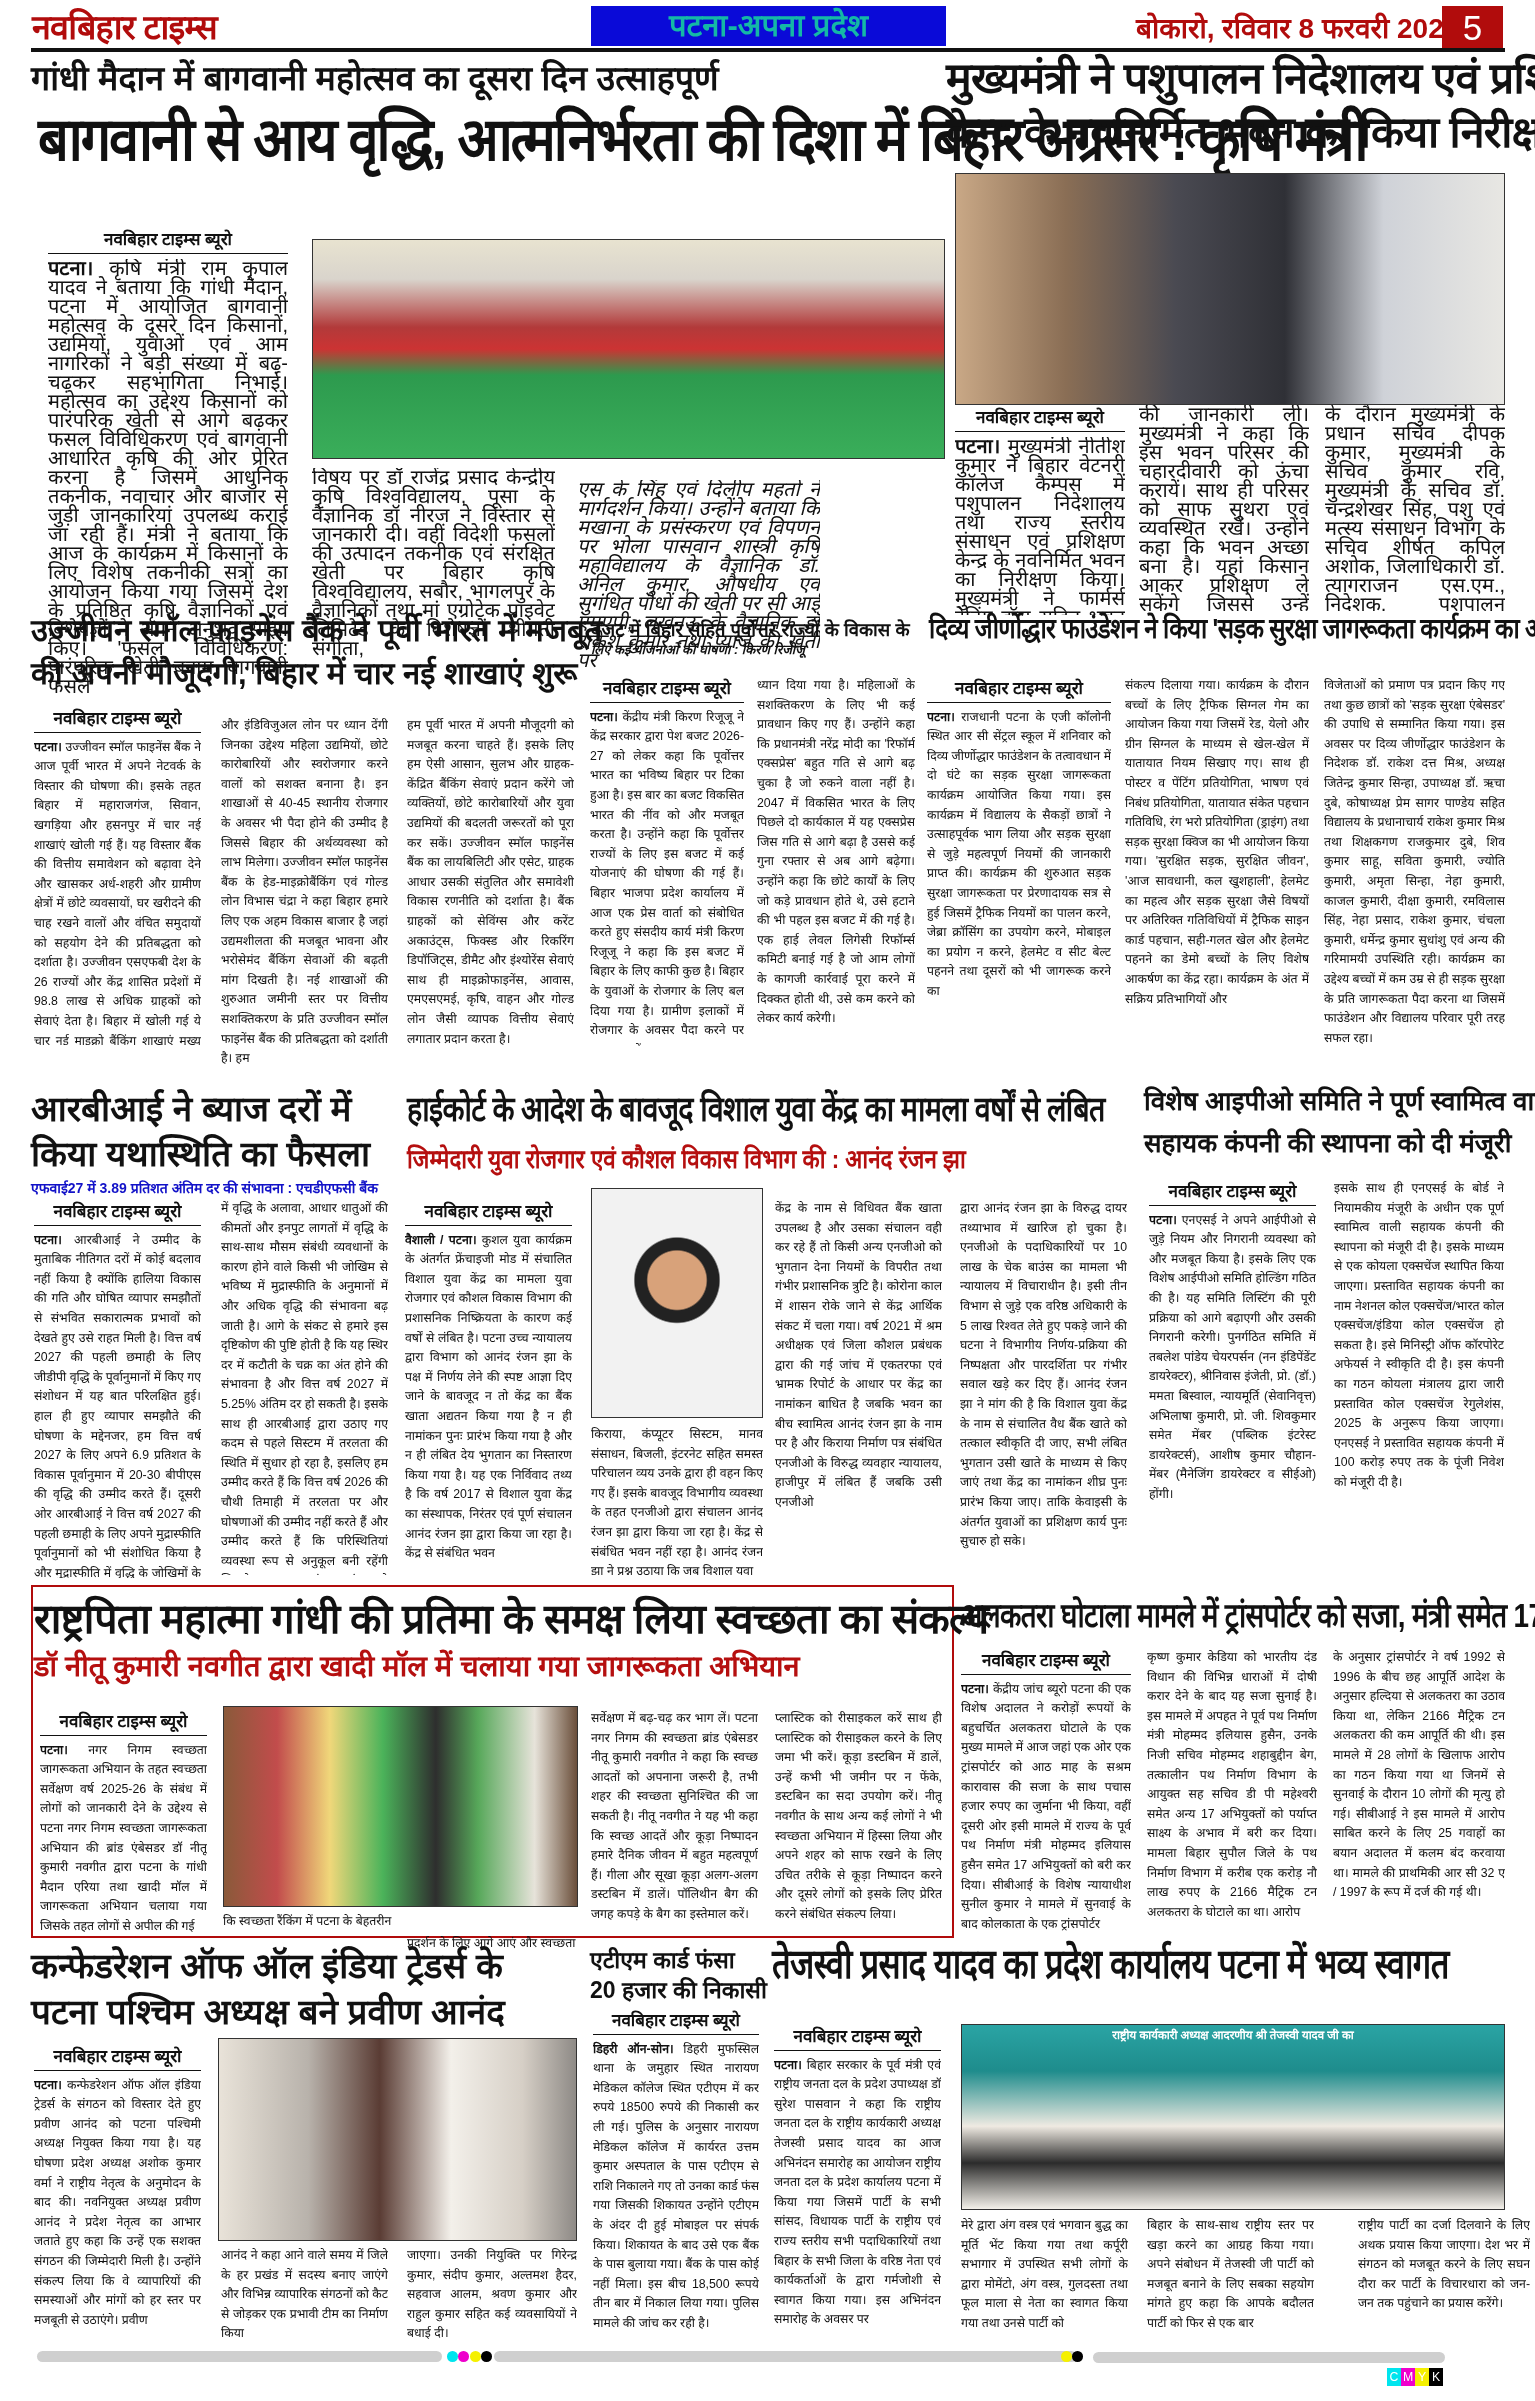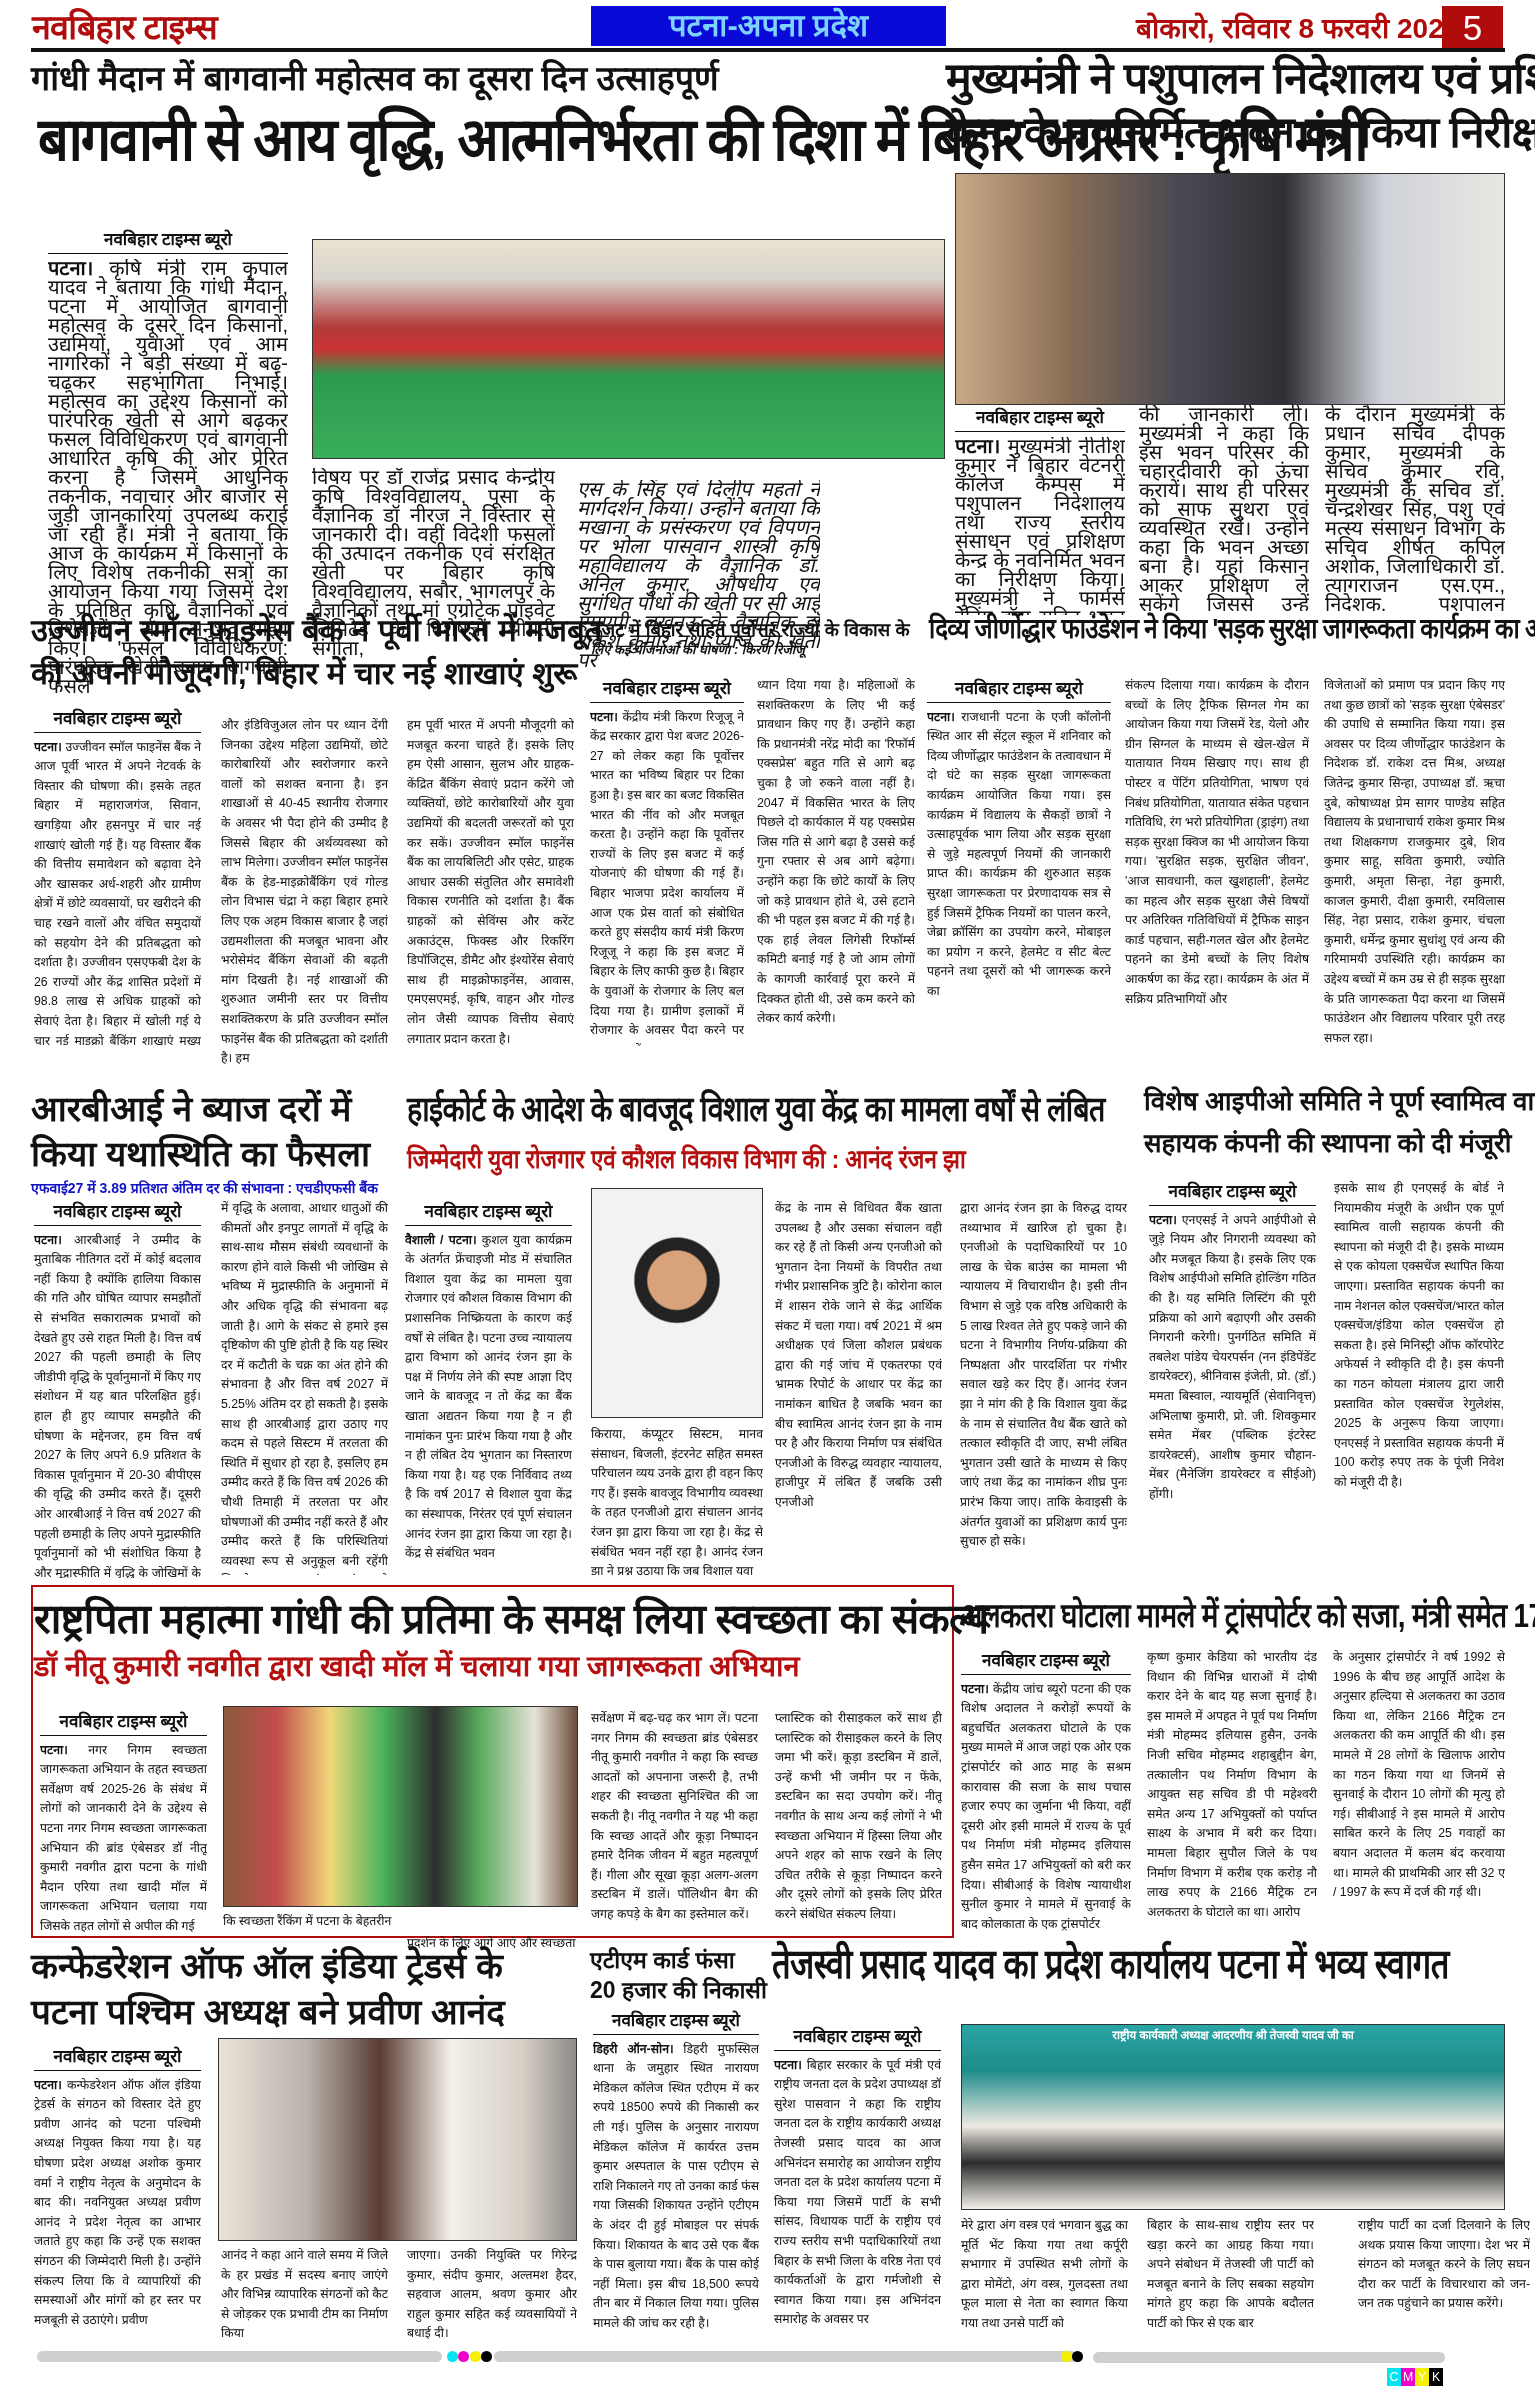--- a/index.html
+++ b/index.html
@@ -1,20 +1,20 @@
 <!DOCTYPE html>
 <html style="font-size:12.3px"><head>
 <meta charset="utf-8">
 <style>
 *{box-sizing:border-box;margin:0;padding:0}
 body{width:1535px;height:2401px;background:#fff;font-family:"Liberation Sans Narrow","Liberation Sans",sans-serif;color:#111;position:relative;overflow:hidden}
 .abs{position:absolute}
 .masthead-rule{position:absolute;left:31px;top:48px;width:1474px;height:3.8px;background:#111}
 .logo{position:absolute;left:32px;top:3.1px;font-size:34px;font-weight:bold;color:#b10c0c;letter-spacing:-0.8px}
-.section-tag{position:absolute;left:591px;top:6.1px;width:355px;height:40px;background:#0a0ad8;color:#7dd3fc;font-size:31px;font-weight:bold;text-align:center;line-height:40px}
+.section-tag{position:absolute;left:591px;top:6.1px;width:355px;height:40px;background:#0a0ad8;color:#14b8a6;font-size:31px;font-weight:bold;text-align:center;line-height:40px}
 .dateline{position:absolute;left:1136px;top:7.7px;font-size:28px;font-weight:bold;color:#b10c0c}
 .pageno{position:absolute;left:1442px;top:6.1px;width:61px;height:43px;background:#b10c0c;color:#fff;font-size:35px;text-align:center;line-height:43px}
 .hl{font-weight:bold;color:#111;line-height:1.1;transform-origin:left top;white-space:nowrap}
 .hl.c{text-align:left}
 .red{color:#b50f0f}
 .blue{color:#1212c8}
 .byline{font-weight:bold;font-size:17px;text-align:center;border-bottom:1.5px solid #111;padding-bottom:3.1px;margin-bottom:4.6px}
 .col{font-size:20px;line-height:19px;text-align:justify;overflow:hidden}
 .col b{font-weight:bold}
 .photo{border:1.5px solid #333;overflow:hidden}

